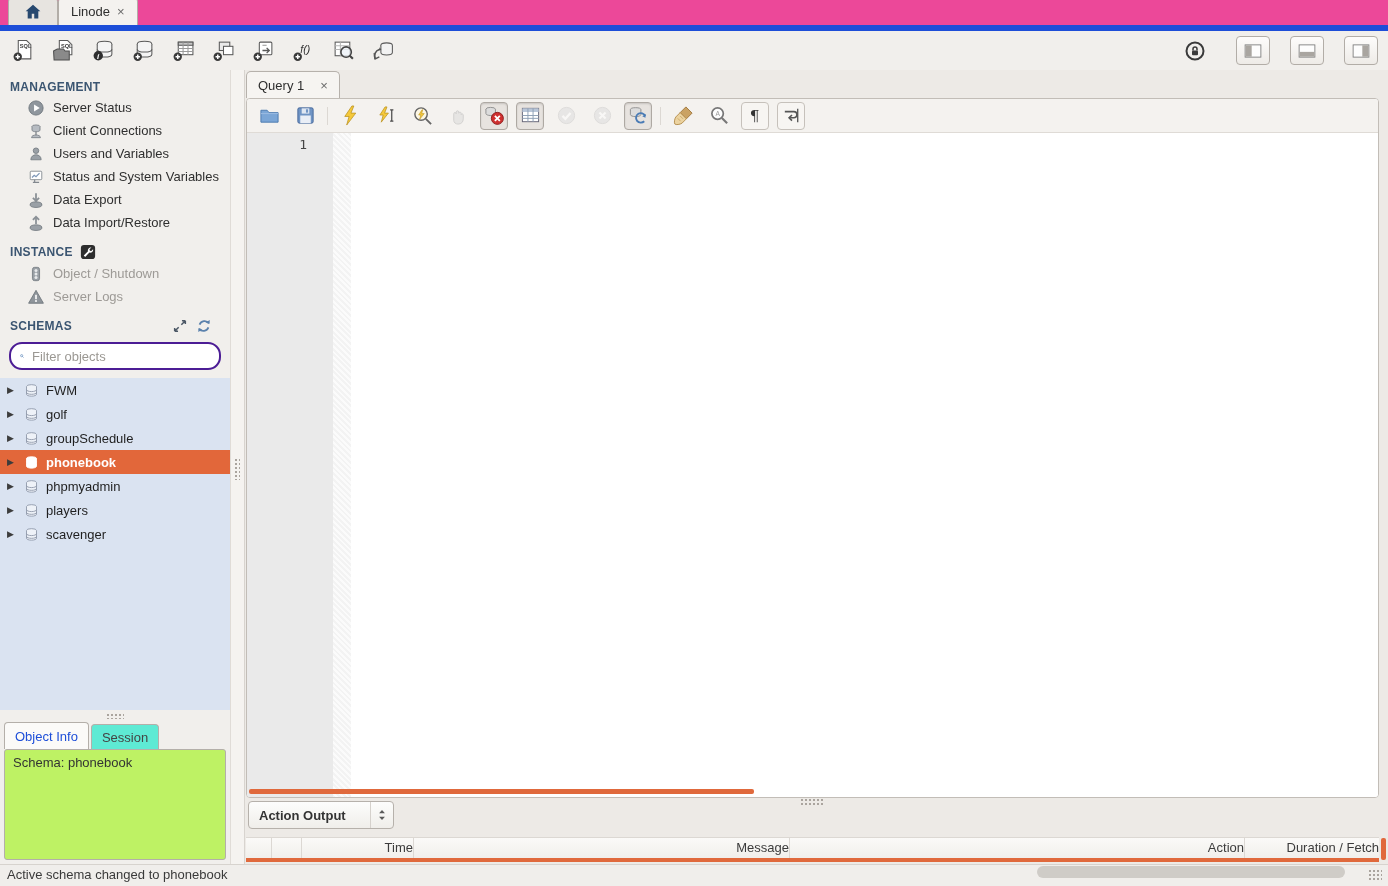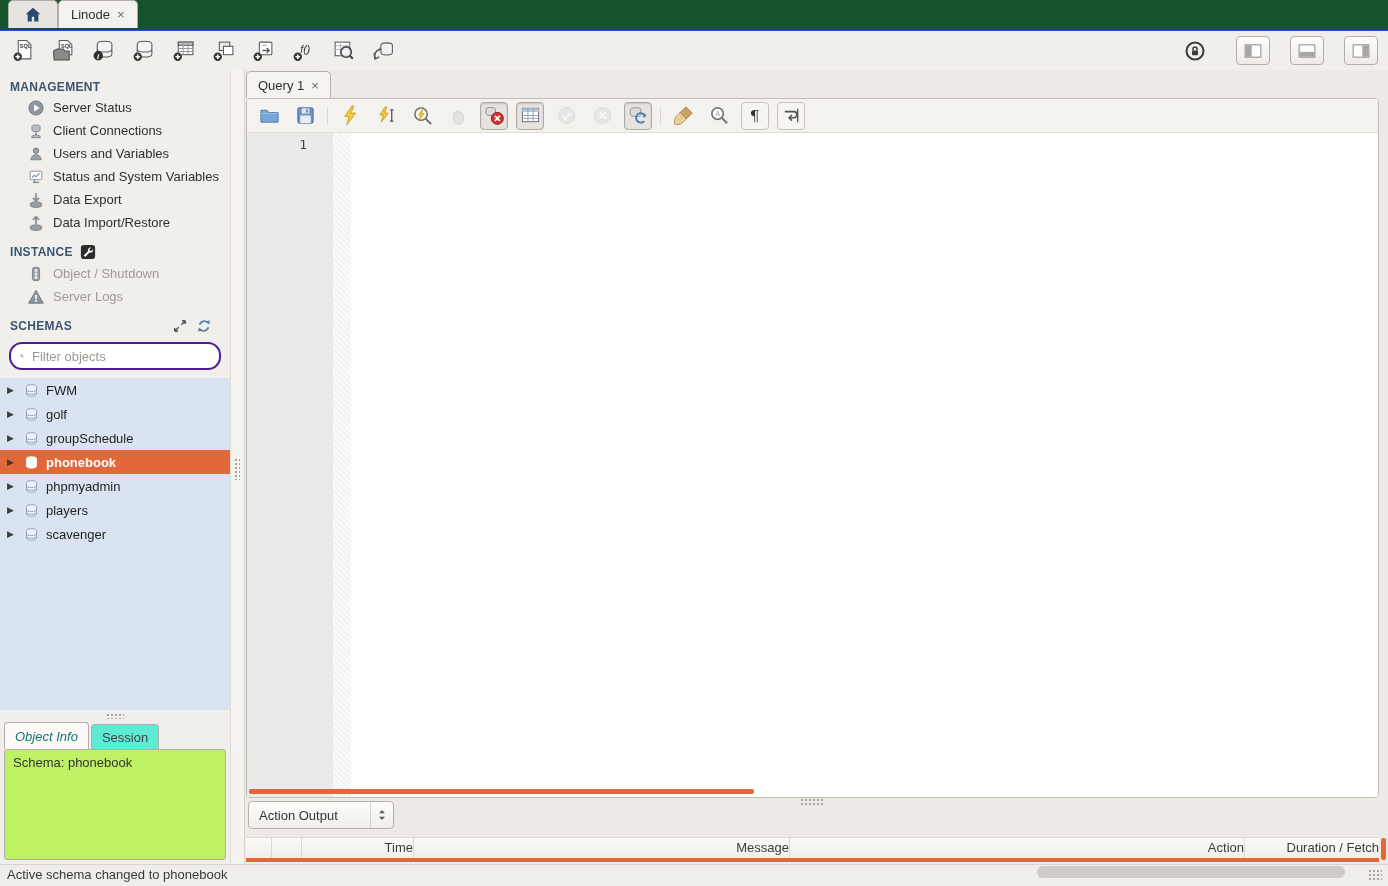--- a/index.html
+++ b/index.html
@@ -1,21 +1,21 @@
 <!DOCTYPE html>
 <html><head>
 <meta charset="utf-8">
 <style>
   html,body{margin:0;padding:0;background:#d0ccc8;}
   .app{position:relative;width:1388px;height:886px;overflow:hidden;background:#f1efec;
        font-family:"Liberation Sans","DejaVu Sans",sans-serif;font-size:13px;color:#2e2e2e;}
 
   
-  .tabbar{position:absolute;left:0;top:0;right:0;height:31px;background:#14532d;
-          border-bottom:1px solid #1d4ed8;display:flex;padding-left:8px;box-sizing:border-box;}
+  .tabbar{position:absolute;left:0;top:0;right:0;height:31px;background:#ec4899;
+          border-bottom:6px solid #1d4ed8;display:flex;align-items:flex-end;padding-left:8px;box-sizing:border-box;}
   .tab{display:flex;align-items:center;gap:7px;height:27px;padding:0 12px;
        border:1px solid #b2ada7;border-bottom:none;border-radius:5px 5px 0 0;background:#e7e4e0;cursor:default;}
   .tab.active{background:#f4f2ef;}
   .tab .close{color:#6a6a6a;font-size:13px;line-height:1;}
   .tab-home{padding:0 14px;}
 
   
   .toolbar-main{position:absolute;left:0;top:31px;right:0;height:39px;display:flex;align-items:center;
                 padding:0 10px;box-sizing:border-box;gap:14px;}
   .tbtn{width:26px;height:26px;display:flex;align-items:center;justify-content:center;}
@@ -46,34 +46,34 @@
   .schema-list{margin-top:6px;height:332px;background:#dae3f1;overflow:hidden;}
   .schema-row{height:24px;display:flex;align-items:center;gap:7px;padding-left:7px;color:#1f1f1f;}
   .schema-row .tri{width:10px;font-size:9px;color:#3c3c3c;line-height:1;}
   .schema-row svg{width:15px;height:15px;flex:none;}
   .schema-row.selected{background:#e2673a;color:#fff;font-weight:bold;}
   .schema-row.selected svg{filter:saturate(0) brightness(2.4);}
   .side-grip{height:12px;display:flex;align-items:center;justify-content:center;}
   .side-tabs{height:27px;display:flex;align-items:flex-end;padding-left:4px;gap:2px;}
   .side-tab{height:24px;display:flex;align-items:center;padding:0 10px;border:1px solid #b4afa9;border-bottom:none;
             border-radius:4px 4px 0 0;background:#5eead4;color:#444;}
-  .side-tab.active{background:#fbfaf8;height:26px;color:#0f766e;font-style:italic;}
+  .side-tab.active{background:#fbfaf8;height:26px;color:#1d4ed8;}
   .info-box{flex:1;margin:0 4px 4px 4px;background:#bef264;border:1px solid #b4afa9;border-radius:3px;
             padding:5px 8px;box-sizing:border-box;color:#333;}
 
   
   .vsplit{width:13px;background:#f5f3f0;border-left:1px solid #e0dcd7;border-right:1px solid #d8d4cf;position:relative;}
   .vsplit .grip{position:absolute;top:388px;left:3px;width:6px;height:22px;}
 
   .dots{background-image:radial-gradient(#aaa49e 1px,transparent 1.2px);background-size:4px 4px;}
 
   
   .main{flex:1;position:relative;background:#edeae6;}
   .qtabs{height:28px;display:flex;align-items:flex-end;padding-left:1px;}
-  .qtab{height:26px;display:flex;align-items:center;gap:7px;padding:0 11px;background:#f6f4f1;
+  .qtab{height:26px;display:flex;align-items:center;gap:16px;padding:0 11px;background:#f6f4f1;
         border:1px solid #b6b1ab;border-bottom:none;border-radius:5px 5px 0 0;}
   .qtab .close{color:#6a6a6a;font-size:13px;}
   .editor-frame{position:absolute;left:1px;right:9px;top:28px;bottom:66px;background:#fff;
                 border:1px solid #c2bdb7;border-radius:4px;overflow:hidden;display:flex;flex-direction:column;}
   .editor-toolbar{height:33px;background:#f4f2ef;border-bottom:1px solid #dfdbd6;display:flex;align-items:center;
                   padding:0 8px;gap:8px;flex:none;}
   .ebtn{width:28px;height:28px;display:flex;align-items:center;justify-content:center;box-sizing:border-box;}
   .ebtn svg{width:21px;height:21px;}
   .ebtn.on{background:#e7e3df;border:1px solid #aeA9a3;border-radius:4px;box-shadow:inset 0 1px 2px rgba(0,0,0,.14);}
   .ebtn.frame{background:#f7f5f2;border:1px solid #c6c1bb;border-radius:4px;}
@@ -83,21 +83,21 @@
   .gutter{width:86px;background:#eaeaea;box-sizing:border-box;text-align:right;padding:4px 26px 0 0;
           font-family:"DejaVu Sans Mono","Liberation Mono",monospace;font-size:13px;color:#444;}
   .foldcol{width:18px;background:repeating-linear-gradient(45deg,#f3f3f3 0 2px,#fbfbfb 2px 4px);}
   .codearea{flex:1;background:#fff;}
   .hscroll-orange{position:absolute;left:2px;bottom:3px;width:505px;height:5px;background:#e0693c;border-radius:2px;}
   .grip-mid{position:absolute;left:555px;bottom:57px;width:24px;height:9px;}
 
   
   .output{position:absolute;left:1px;right:0;bottom:0;height:66px;}
   .combo{position:absolute;left:2px;top:3px;width:146px;height:28px;border:1px solid #b6b1ab;border-radius:4px;
-         background:linear-gradient(#fdfdfc,#f0eeea);display:flex;align-items:center;box-sizing:border-box;}
+         background:linear-gradient(#fdfdfc,#f0eeea);display:flex;align-items:center;box-sizing:border-box;font-weight:bold;}
   .combo .lbl{padding-left:10px;color:#333;flex:1;}
   .combo .spin{width:22px;height:100%;border-left:1px solid #d5d1cc;display:flex;align-items:center;justify-content:center;}
   .combo .spin svg{width:10px;height:14px;}
   .grid-head{position:absolute;left:0;right:9px;top:39px;height:21px;display:flex;
              background:linear-gradient(#fbfaf8,#f1efeb);border-top:1px solid #dcd8d3;box-sizing:border-box;}
   .gh-cell{border-right:1px solid #dcd8d3;box-sizing:border-box;padding:2px 0 0 9px;color:#3c3c3c;
            white-space:nowrap;overflow:hidden;text-align:right;}
   .orange-row{position:absolute;left:0;right:9px;top:60px;height:4px;background:#e0693c;}
   .vthumb-orange{position:absolute;right:2px;top:40px;width:5px;height:22px;background:#e0693c;border-radius:2px;}
 

